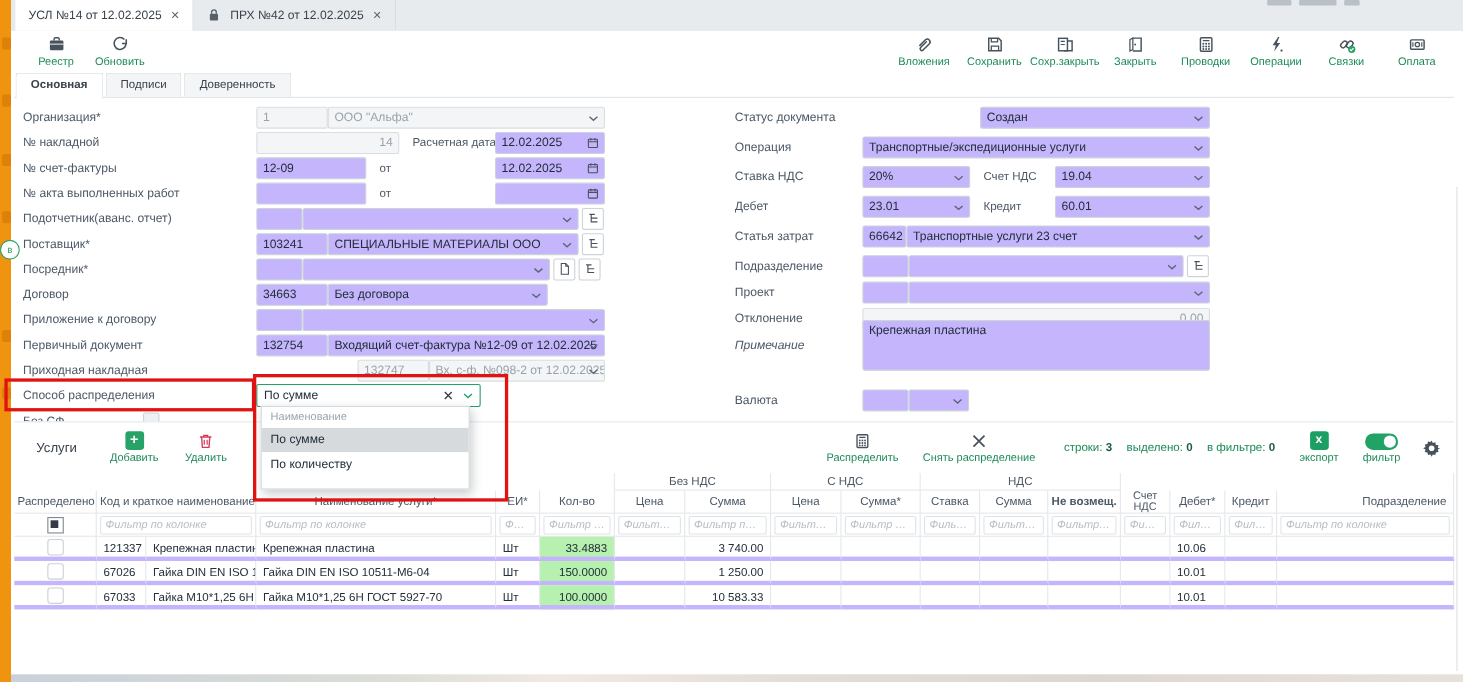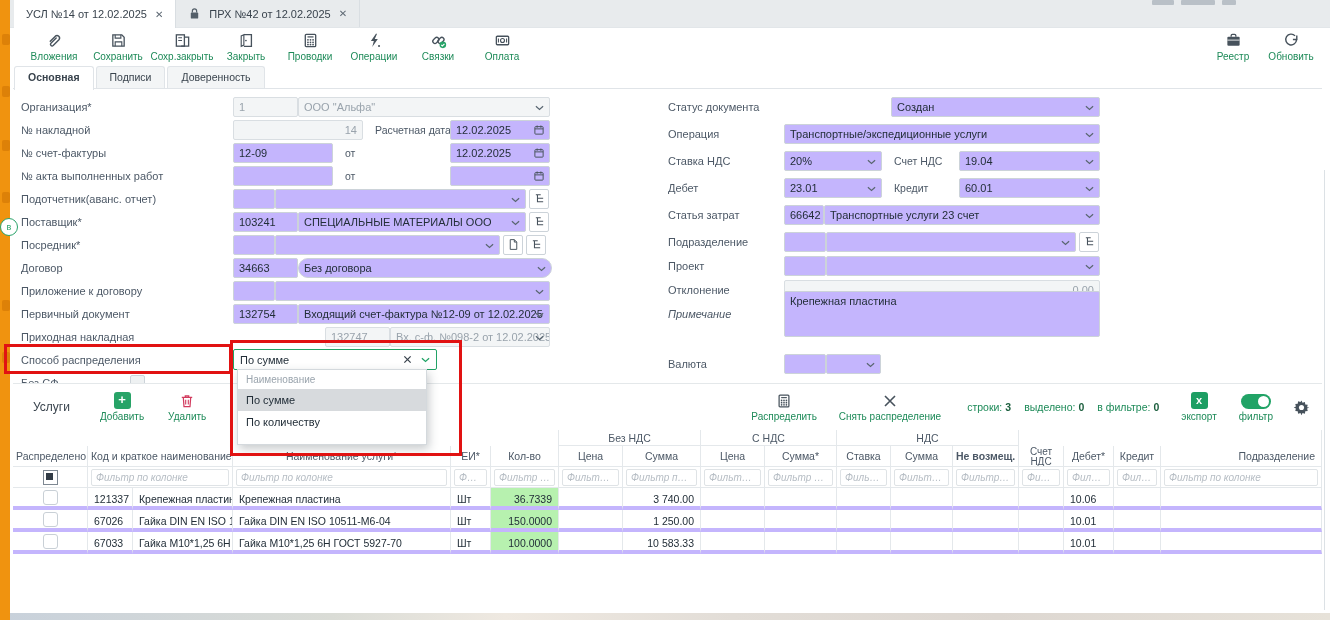--- a/index.html
+++ b/index.html
@@ -161,20 +161,41 @@
             <rect x="3" y="6" width="8" height="6.5" rx="1" fill="#55606a"></rect>
             <path d="M4.7 6V4.4a2.3 2.3 0 014.6 0V6" fill="none" stroke="#55606a" stroke-width="1.3"></path>
           </svg>
         </span>
         <span class="tx">ПРХ №42 от 12.02.2025</span>
         <span class="x">✕</span>
       </div>
     </div>
 
   <div class="topbar">
+    <div class="tb-group tb-right" id="tbRight">
+        <div class="tbtn">
+          <span class="tico">
+            <svg viewBox="0 0 18 18">
+              <path d="M6.5 5V3.9A1.4 1.4 0 017.9 2.5h2.2a1.4 1.4 0 011.4 1.4V5" fill="none" stroke="currentColor" stroke-width="1.4"></path>
+              <rect x="2.5" y="5" width="13" height="9.6" rx="1.2" fill="currentColor"></rect>
+              <path d="M2.5 8.6h13" stroke="#fff" stroke-width="0.9"></path>
+            </svg>
+          </span>
+          <span class="tlbl">Реестр</span>
+        </div>
+        <div class="tbtn">
+          <span class="tico">
+            <svg viewBox="0 0 18 18" fill="none">
+              <path d="M14.6 3.8v4.1h-4.1" stroke="currentColor" stroke-width="1.5"></path>
+              <path d="M14.3 7.9A5.7 5.7 0 1112.8 4.1" stroke="currentColor" stroke-width="1.5"></path>
+            </svg>
+          </span>
+          <span class="tlbl">Обновить</span>
+        </div>
+      </div>
     <div class="tb-group" id="tbLeft">
         <div class="tbtn">
           <span class="tico">
             <svg viewBox="0 0 18 18" fill="none">
               <path d="M4.5 9.8l5.4-5.4a2.7 2.7 0 013.8 3.8l-6.1 6.1a1.7 1.7 0 01-2.4-2.4l5.6-5.6" stroke="currentColor" stroke-width="1.5" stroke-linecap="round"></path>
             </svg>
           </span>
           <span class="tlbl">Вложения</span>
         </div>
         <div class="tbtn">
@@ -252,41 +273,20 @@
           <span class="tico">
             <svg viewBox="0 0 18 18" fill="none">
               <rect x="2.5" y="4.5" width="13" height="9" rx="1" stroke="currentColor" stroke-width="1.4"></rect>
               <circle cx="9" cy="9" r="2.1" stroke="currentColor" stroke-width="1.2"></circle>
               <path d="M4.7 6.8v4.4M13.3 6.8v4.4" stroke="currentColor" stroke-width="1.1"></path>
             </svg>
           </span>
           <span class="tlbl">Оплата</span>
         </div>
       </div>
-    <div class="tb-group tb-right" id="tbRight">
-        <div class="tbtn">
-          <span class="tico">
-            <svg viewBox="0 0 18 18">
-              <path d="M6.5 5V3.9A1.4 1.4 0 017.9 2.5h2.2a1.4 1.4 0 011.4 1.4V5" fill="none" stroke="currentColor" stroke-width="1.4"></path>
-              <rect x="2.5" y="5" width="13" height="9.6" rx="1.2" fill="currentColor"></rect>
-              <path d="M2.5 8.6h13" stroke="#fff" stroke-width="0.9"></path>
-            </svg>
-          </span>
-          <span class="tlbl">Реестр</span>
-        </div>
-        <div class="tbtn">
-          <span class="tico">
-            <svg viewBox="0 0 18 18" fill="none">
-              <path d="M14.6 3.8v4.1h-4.1" stroke="currentColor" stroke-width="1.5"></path>
-              <path d="M14.3 7.9A5.7 5.7 0 1112.8 4.1" stroke="currentColor" stroke-width="1.5"></path>
-            </svg>
-          </span>
-          <span class="tlbl">Обновить</span>
-        </div>
-      </div>
   </div>
 
   <div class="formtabs" id="formTabs">
       <div class="ftab active">Основная</div>
       <div class="ftab">Подписи</div>
       <div class="ftab">Доверенность</div>
     </div>
 
   <div class="panel">
     <div class="fcol" id="colLeft">
@@ -397,21 +397,21 @@
           </div>
           <div class="sqbtn">
             <svg viewBox="0 0 16 16" fill="none">
               <path d="M3.5 3.5h6M5.5 3.5v8.5h7M5.5 7.8h7" stroke="currentColor" stroke-width="1.3"></path>
             </svg>
           </div>
         </div>
         <div class="frow" style="top: 168px;">
           <span class="flabel" style="width: 212px;">Договор</span>
           <div class="fld" style="width: 65px;">34663</div>
-          <div class="fld sel" style="width: 254px; border-radius: 10px;">
+          <div class="fld sel" style="width: 200px;">
             <span>Без договора</span>
             <span class="chev">
               <svg viewBox="0 0 10 6" fill="none">
                 <path d="M1 1l4 3.5L9 1" stroke="currentColor" stroke-width="1.4"></path>
               </svg>
             </span>
           </div>
         </div>
         <div class="frow" style="top: 191px;">
           <span class="flabel" style="width: 212px;">Приложение к договору</span>
@@ -743,21 +743,21 @@
             </div>
           </div>
           <div class="trow drow">
             <div class="tcell cchk" style="width: 75px;">
               <div class="rowchk"></div>
             </div>
             <div class="tcell" style="width: 45px;">121337</div>
             <div class="tcell" style="width: 100px;">Крепежная пластина</div>
             <div class="tcell" style="width: 218px;">Крепежная пластина</div>
             <div class="tcell" style="width: 40px;">Шт</div>
-            <div class="tcell qty" style="width: 68px;">36.7339</div>
+            <div class="tcell qty" style="width: 68px;">33.4883</div>
             <div class="tcell" style="width: 64px;"></div>
             <div class="tcell num" style="width: 78px;">3 740.00</div>
             <div class="tcell" style="width: 64px;"></div>
             <div class="tcell" style="width: 72px;"></div>
             <div class="tcell" style="width: 54px;"></div>
             <div class="tcell" style="width: 62px;"></div>
             <div class="tcell" style="width: 66px;"></div>
             <div class="tcell" style="width: 45px;"></div>
             <div class="tcell" style="width: 50px;">10.06</div>
             <div class="tcell" style="width: 47px;"></div>

